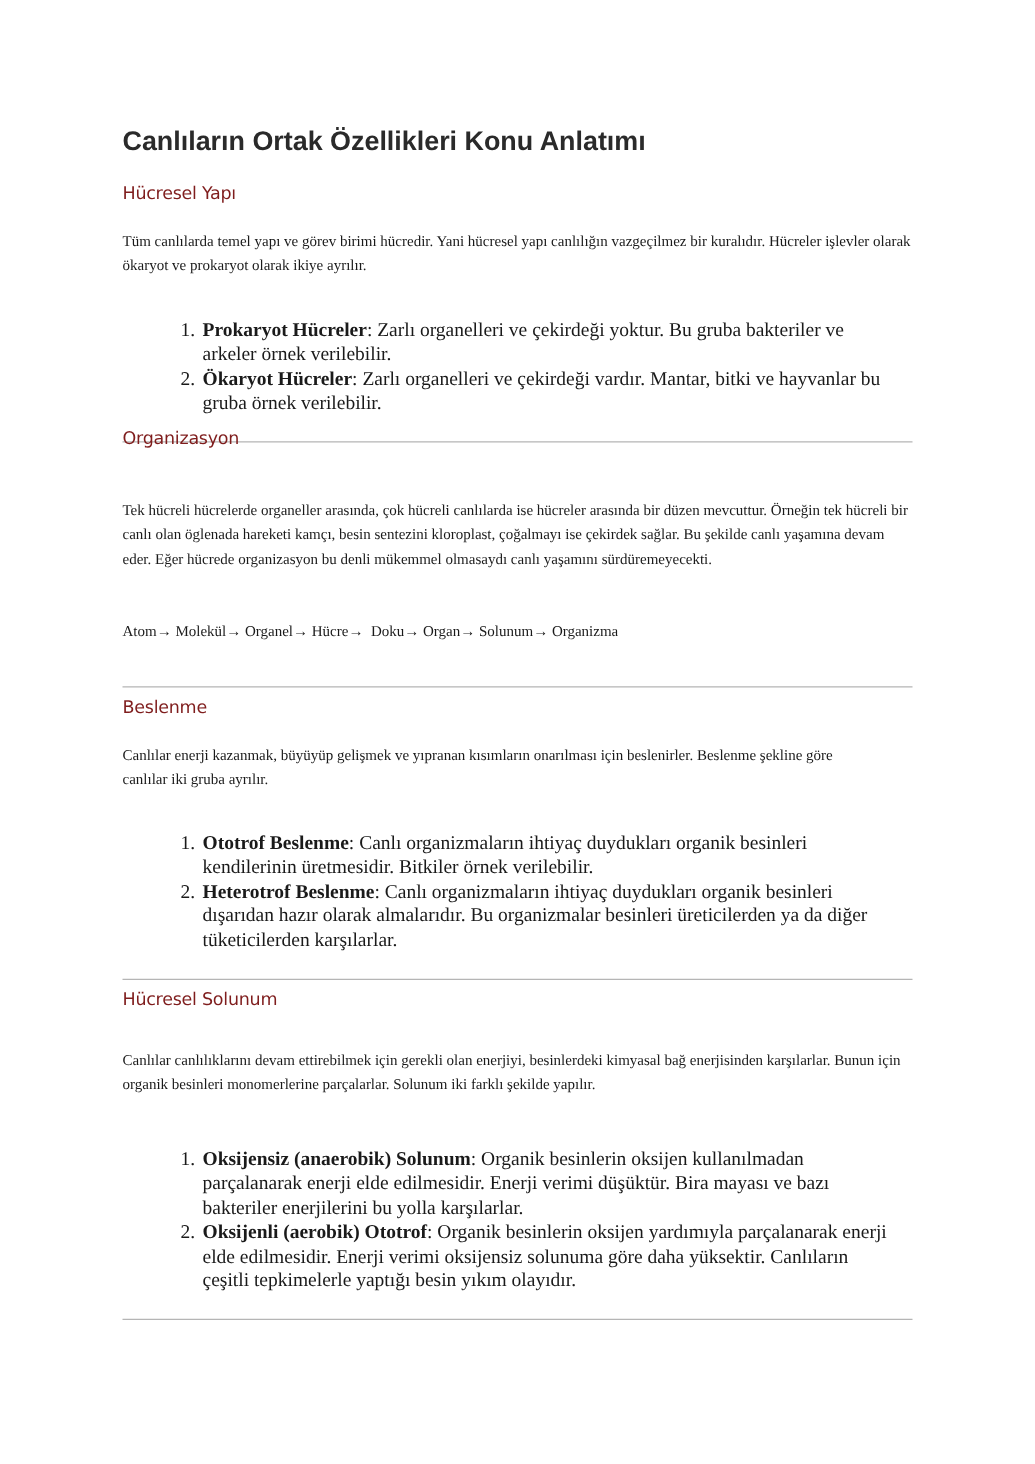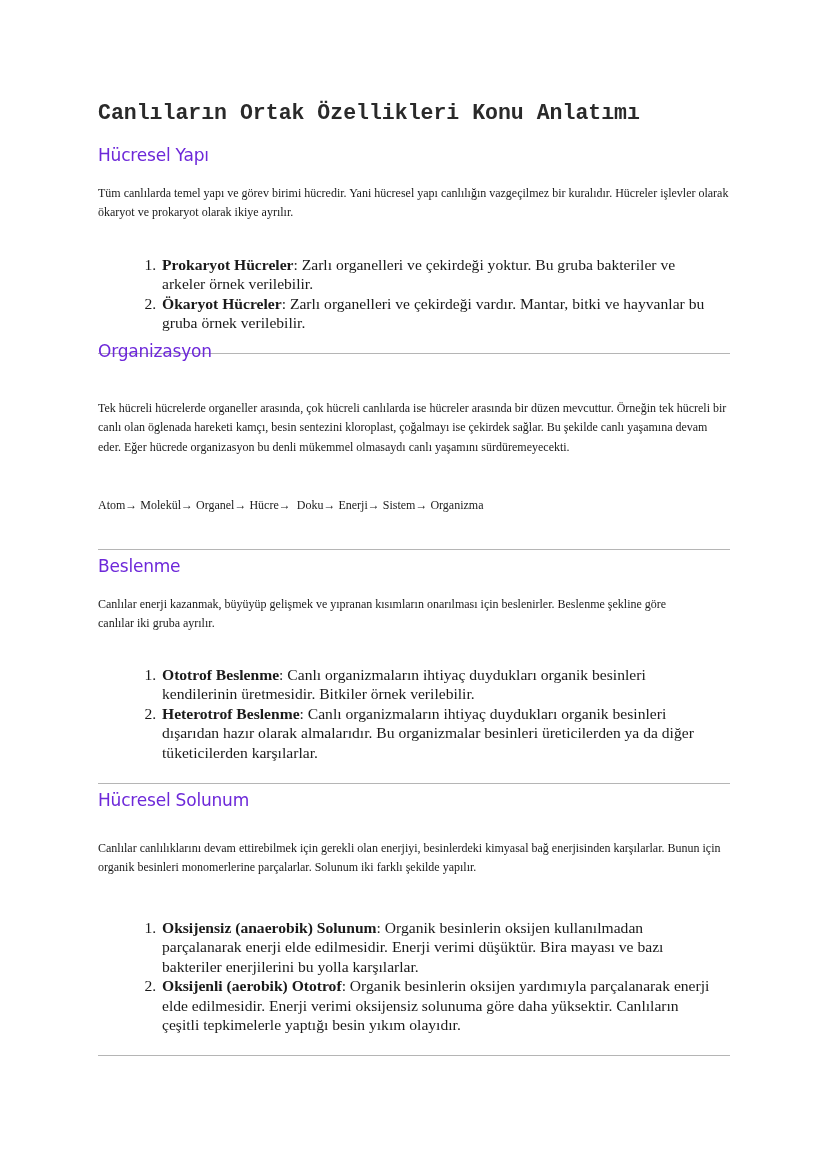--- a/index.html
+++ b/index.html
@@ -5,32 +5,32 @@
     html, body { margin: 0; padding: 0; }
     body {
       width: 828px; height: 1171px;
       background: #ffffff;
       position: relative;
       overflow: hidden;
       color: #1a1a1a;
       font-family: "Liberation Serif", "DejaVu Serif", serif;
     }
     .doc-title {
-      font-family: Liberation Mono, monospace;
+      font-family: Liberation Sans, sans-serif;
       font-weight: bold;
       font-size: 21.5px;
       color: #2a2a2a;
       margin: 0;
       height: 34px;
       line-height: 34px;
     }
     .section-heading {
       font-family: "DejaVu Sans", "Liberation Sans", sans-serif;
-      font-size: 17px;
-      color: #6d28d9;
+      font-size: 14px;
+      color: #7f1d1d;
       margin: 0;
       line-height: 24px;
       font-weight: normal;
       letter-spacing: -0.2px;
     }
     p.body {
       font-size: 12px;
       line-height: 19.4px;
       margin: 0;
     }
@@ -76,21 +76,21 @@
 <div class="divider" style="top:353px;"></div>
 
 <section>
   <div class="abs" style="top:339px;">
     <h2 class="section-heading">Organizasyon</h2>
   </div>
   <div class="abs" style="top:399px;">
     <p class="body">Tek hücreli hücrelerde organeller arasında, çok hücreli canlılarda ise hücreler arasında bir düzen mevcuttur. Örneğin tek hücreli bir canlı olan öglenada hareketi kamçı, besin sentezini kloroplast, çoğalmayı ise çekirdek sağlar. Bu şekilde canlı yaşamına devam eder. Eğer hücrede organizasyon bu denli mükemmel olmasaydı canlı yaşamını sürdüremeyecekti.</p>
   </div>
   <div class="abs" style="top:496px;">
-    <p class="body" style="white-space:pre;">Atom→ Molekül→ Organel→ Hücre→  Doku→ Enerji→ Sistem→ Organizma</p>
+    <p class="body" style="white-space:pre;">Atom→ Molekül→ Organel→ Hücre→  Doku→ Organ→ Solunum→ Organizma</p>
   </div>
 </section>
 
 <div class="divider" style="top:549px;"></div>
 
 <section>
   <div class="abs" style="top:554px;">
     <h2 class="section-heading">Beslenme</h2>
   </div>
   <div class="abs" style="top:595px;">

